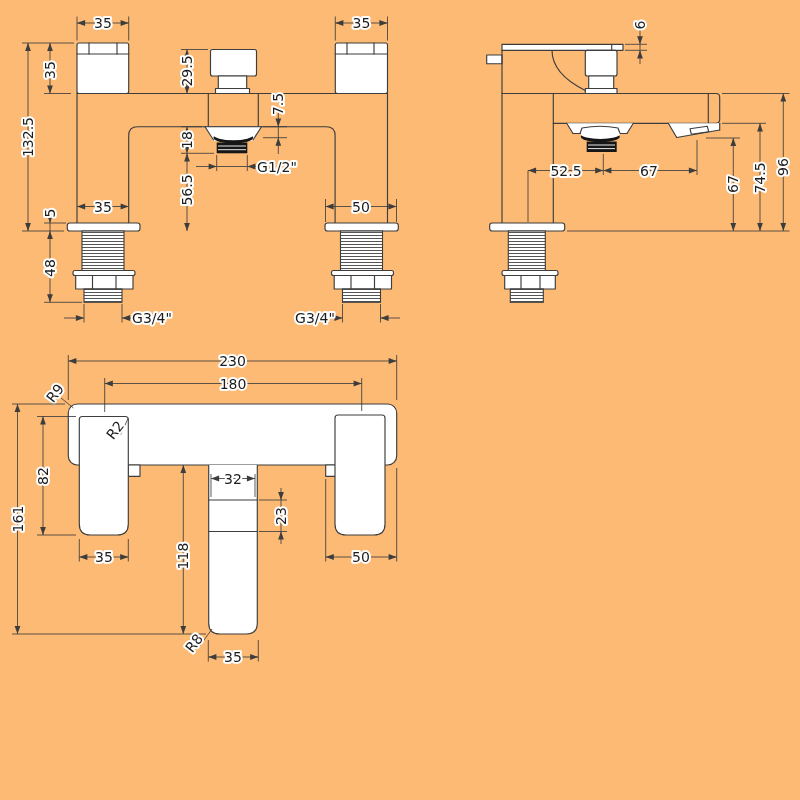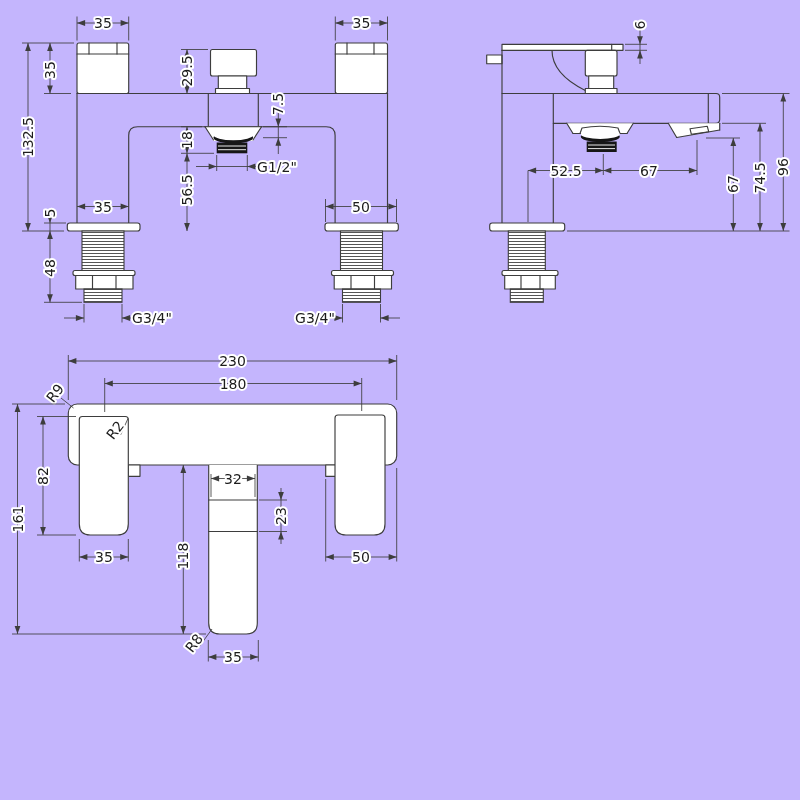--- a/index.html
+++ b/index.html
@@ -1,16 +1,16 @@
 <!DOCTYPE html>
 <html><head>
 <meta charset="utf-8">
 <style>
   html,body{margin:0;padding:0;background:#fff;}
-  #stage{width:800px;height:800px;background:#c4b5fd;position:relative;overflow:hidden;}
+  #stage{width:800px;height:800px;background:#fdba74;position:relative;overflow:hidden;}
   svg{display:block;}
   svg text{
     font-family:"DejaVu Sans","Liberation Sans",sans-serif;
     font-size:14px;fill:#1c1c1c;
     paint-order:stroke;stroke:#ffffff;stroke-width:4px;stroke-linejoin:round;
     text-anchor:middle;dominant-baseline:central;
   }
   .o{stroke:#3d3d3d;stroke-width:1.15;fill:none;stroke-linecap:round;stroke-linejoin:round;}
   .of{stroke:#3d3d3d;stroke-width:1.15;fill:#ffffff;stroke-linejoin:round;}
   .wf{fill:#ffffff;stroke:none;}

